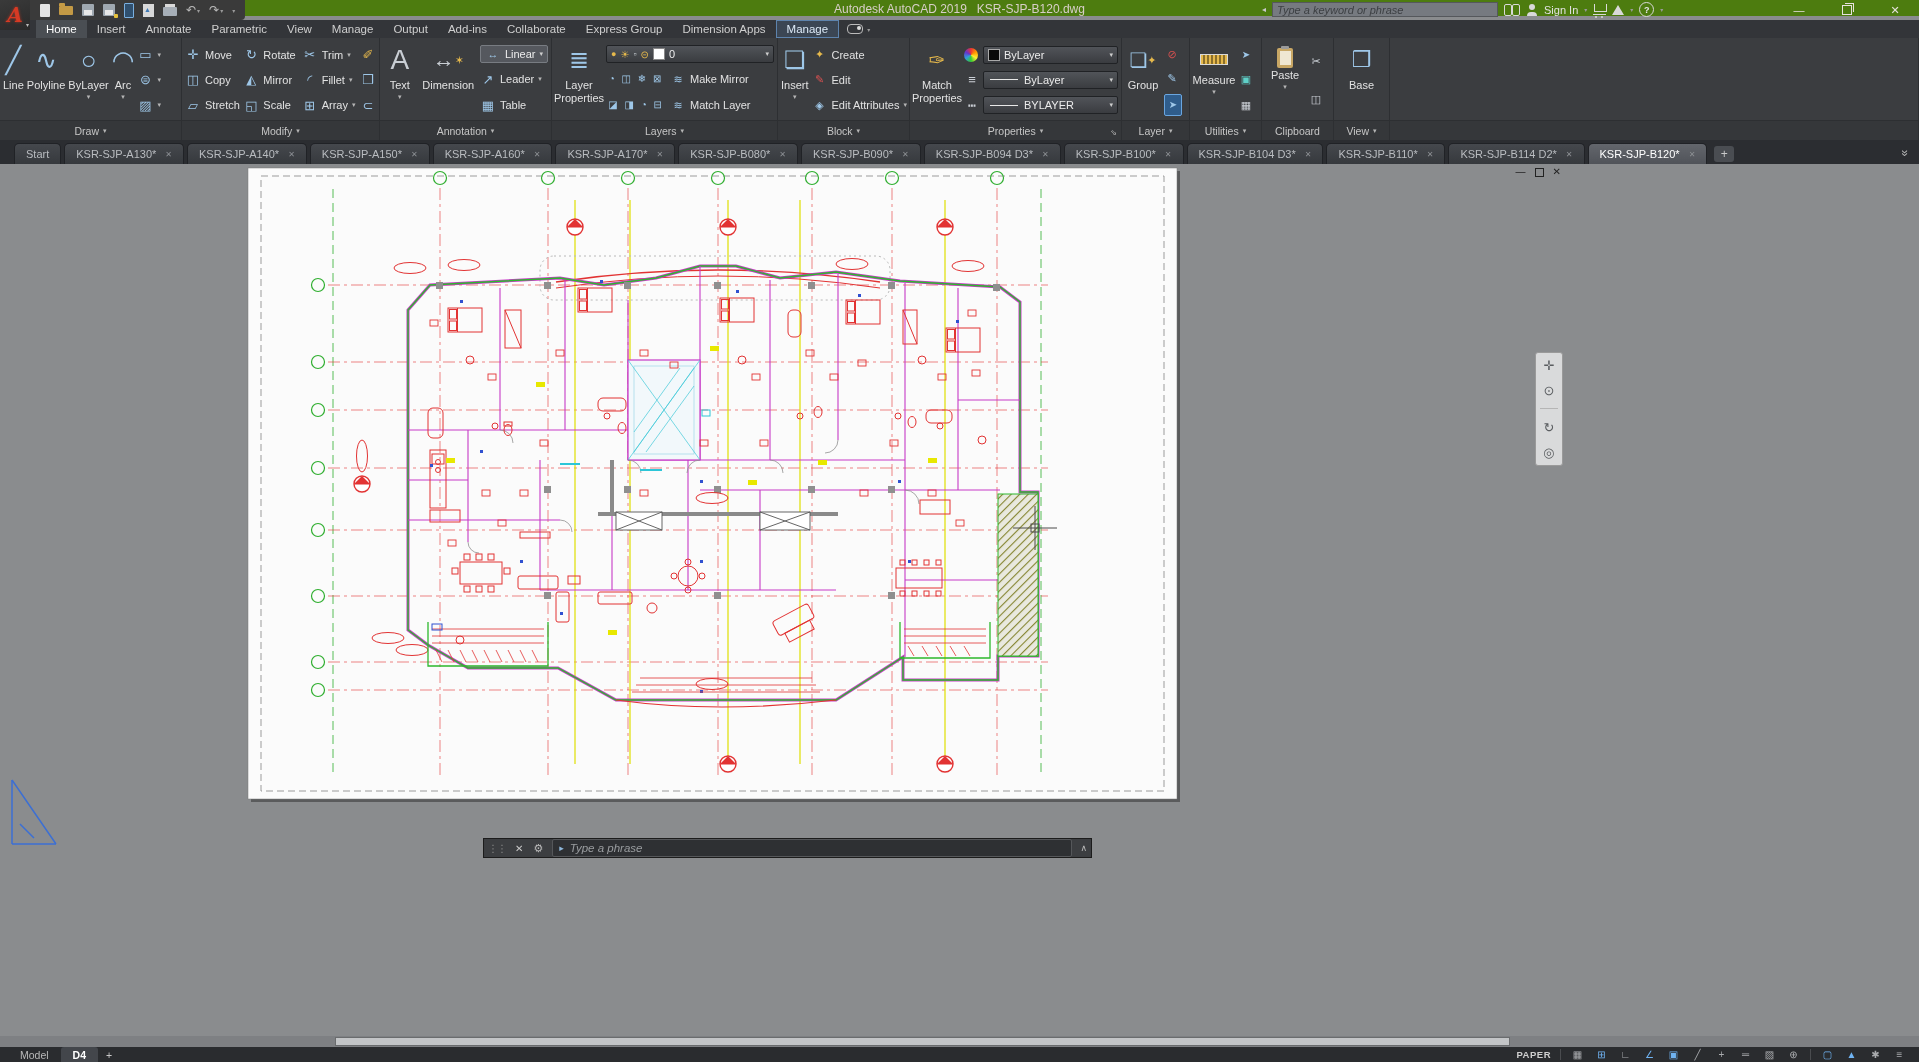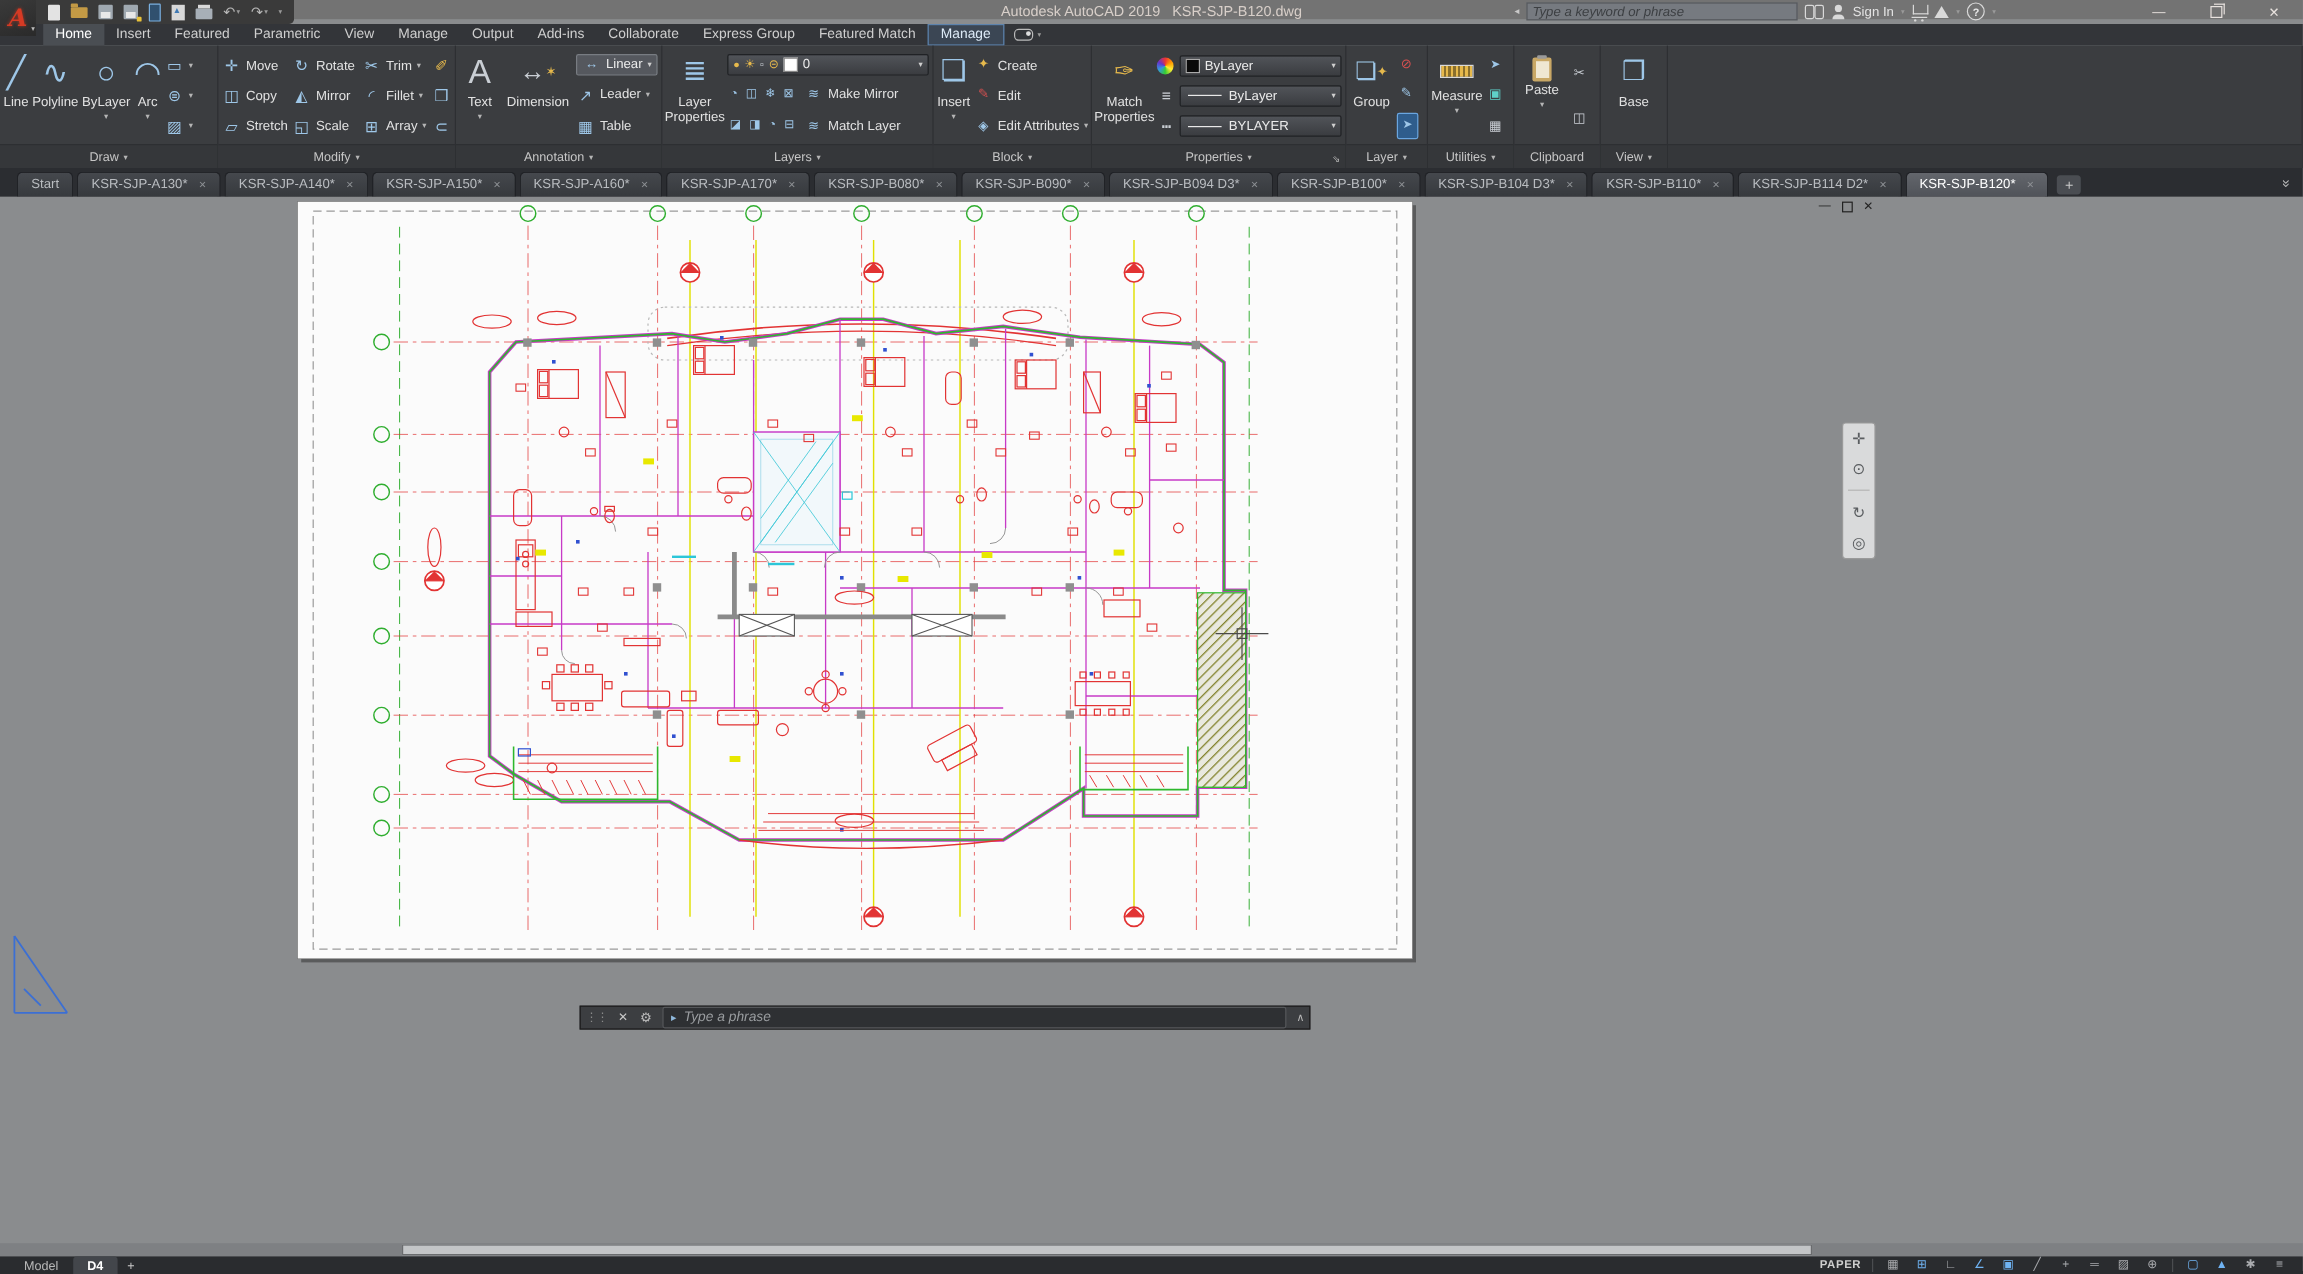--- a/index.html
+++ b/index.html
@@ -1,21 +1,21 @@
 <!DOCTYPE html>
 <html><head>
 <meta charset="utf-8">
 <style>
   html,body{margin:0;padding:0;}
   body{
     width:1919px;height:1062px;overflow:hidden;position:relative;
     background:#8a8c8e;font-family:"Liberation Sans",sans-serif;font-size:11px;color:#d6d6d6;
   }
   
-  .titlebar{position:absolute;top:0;left:0;width:1919px;height:16px;background:#737373;}
+  .titlebar{position:absolute;top:0;left:0;width:1919px;height:16px;background:#4d7c0f;}
   .logo{position:absolute;top:0;left:0;width:30px;height:30px;z-index:30;
     background:linear-gradient(160deg,#3a3a3a,#2a2a2a);display:flex;align-items:center;justify-content:center;}
   .logo .a{font-family:"DejaVu Serif",serif;font-weight:bold;font-style:italic;font-size:20px;
     color:#d63a24;text-shadow:0 0 3px rgba(255,60,30,.6);}
   .logo .lc{position:absolute;right:1px;bottom:2px;font-size:6px;color:#bbb;}
   .qat{position:absolute;left:30px;top:0;height:20px;background:#3a3a3a;border-radius:0 0 4px 0;
     display:flex;align-items:center;padding:0 10px;gap:9px;z-index:20;}
   .qi{display:flex;align-items:center;gap:1px;}
   .i-page{width:10px;height:13px;background:#e3e3e3;border-radius:1px;}
   .i-folder{width:14px;height:9px;background:#c49a45;border-radius:1px;position:relative;}
@@ -201,29 +201,29 @@
   <span class="wb">—</span>
   <span class="wb">
       <span class="restore"></span>
     </span>
   <span class="wb">✕</span>
 </div>
 
 <div class="rtabs">
   <span class="rtab active">Home</span>
   <span class="rtab">Insert</span>
-  <span class="rtab">Featured</span>
+  <span class="rtab">Annotate</span>
   <span class="rtab">Parametric</span>
   <span class="rtab">View</span>
   <span class="rtab">Manage</span>
   <span class="rtab">Output</span>
   <span class="rtab">Add-ins</span>
   <span class="rtab">Collaborate</span>
   <span class="rtab">Express Group</span>
-  <span class="rtab">Featured Match</span>
+  <span class="rtab">Dimension Apps</span>
   <span class="rtab context">Manage</span>
   <span class="ribbon-toggle">
     <span class="rt-pill"></span>
     <span class="tinycaret">▾</span>
   </span>
 </div>
 
 <div class="ribbon">
 
   <div class="panel" style="width:182px;">

